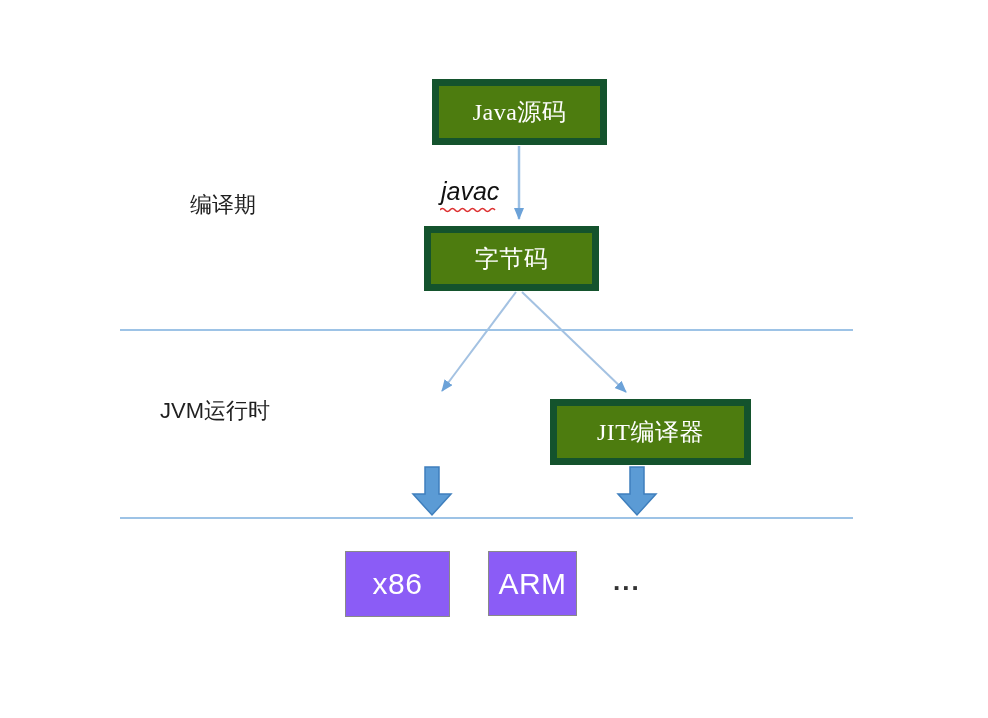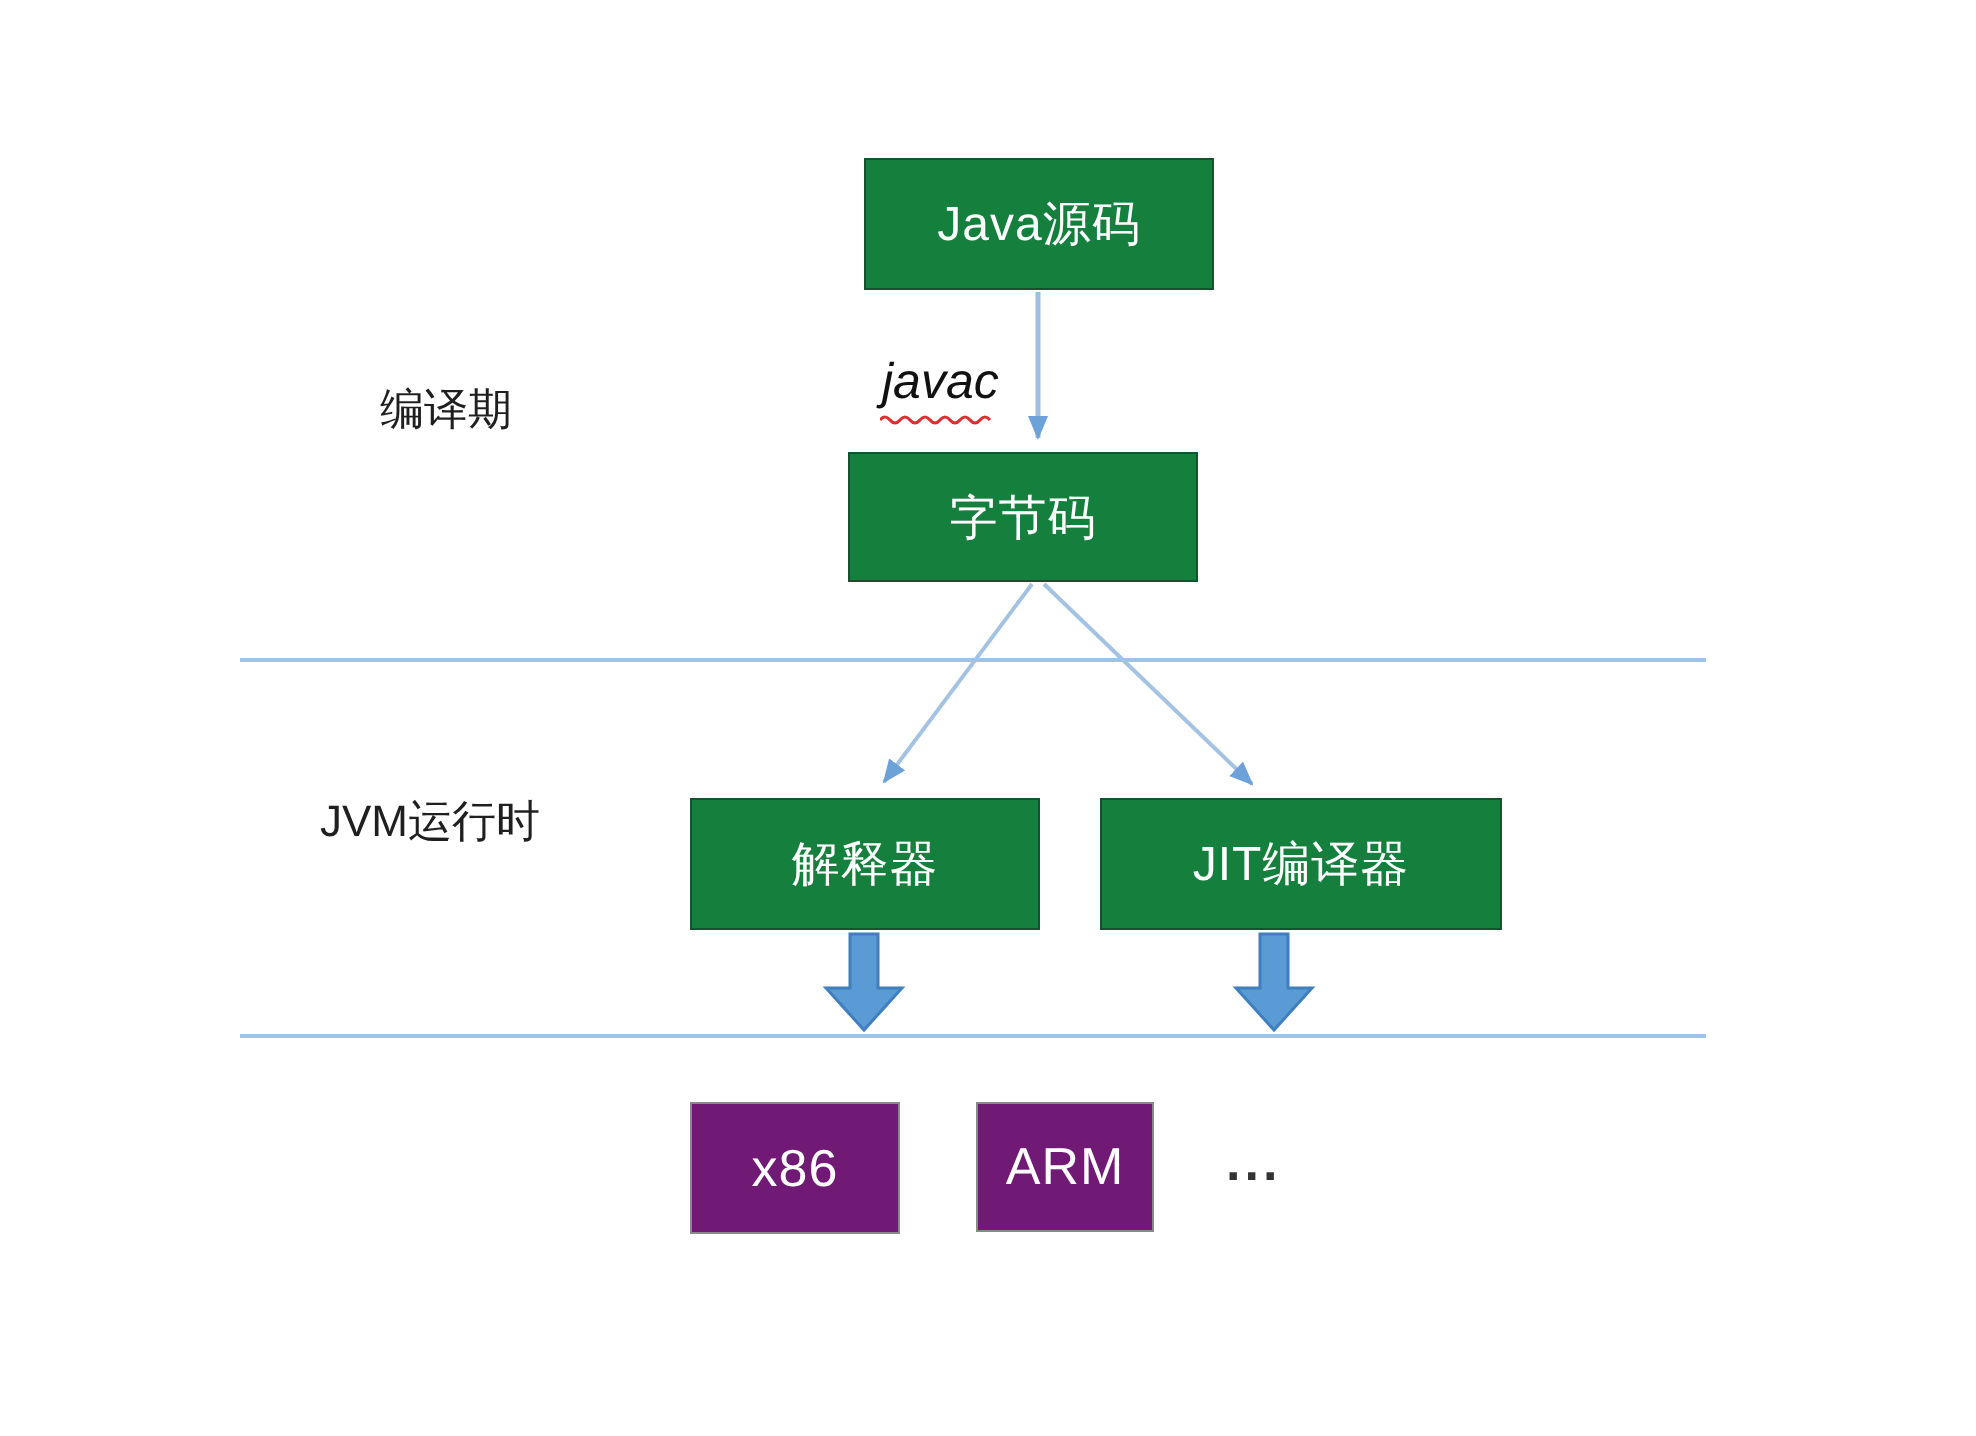--- a/index.html
+++ b/index.html
@@ -17,29 +17,30 @@
   .node {
     position: absolute;
     display: flex;
     align-items: center;
     justify-content: center;
     color: #ffffff;
     letter-spacing: 0.5px;
   }
 
   .node-blue {
-    background: #15803d;
-    border: 1px solid #14532d;
+    background: #4d7c0f;
+    border: 7px solid #14532d;
     font-size: 24px;
+    font-family: Liberation Serif, serif;
   }
 
   .node-orange {
-    background: #701a75;
+    background: #8b5cf6;
     border: 1px solid #898989;
-    font-size: 26px;
+    font-size: 30px;
   }
 
   .phase-label {
     position: absolute;
     color: #1f1f1f;
     font-size: 22px;
   }
 
   .edge-label {
     position: absolute;
@@ -125,21 +126,20 @@
 
   <div class="edge-label" id="label-javac">javac</div>
   <svg class="squiggle" width="60" height="8" viewBox="0 0 60 8" xmlns="http://www.w3.org/2000/svg">
     <path d="M0,4 q2.5,-3 5,0 t5,0 t5,0 t5,0 t5,0 t5,0 t5,0 t5,0 t5,0 t5,0 t5,0" fill="none" stroke="#dd2f2f" stroke-width="1.6"></path>
   </svg>
 
   <div class="node node-blue" id="node-java-source">Java源码</div>
 
   <div class="node node-blue" id="node-bytecode">字节码</div>
 
-  <div class="node node-blue" id="node-interpreter">解释器</div>
 
   <div class="node node-blue" id="node-jit">JIT编译器</div>
 
   <div class="node node-orange" id="node-x86">x86</div>
 
   <div class="node node-orange" id="node-arm">ARM</div>
 
   <div class="ellipsis-label">...</div>
 
 </div>

